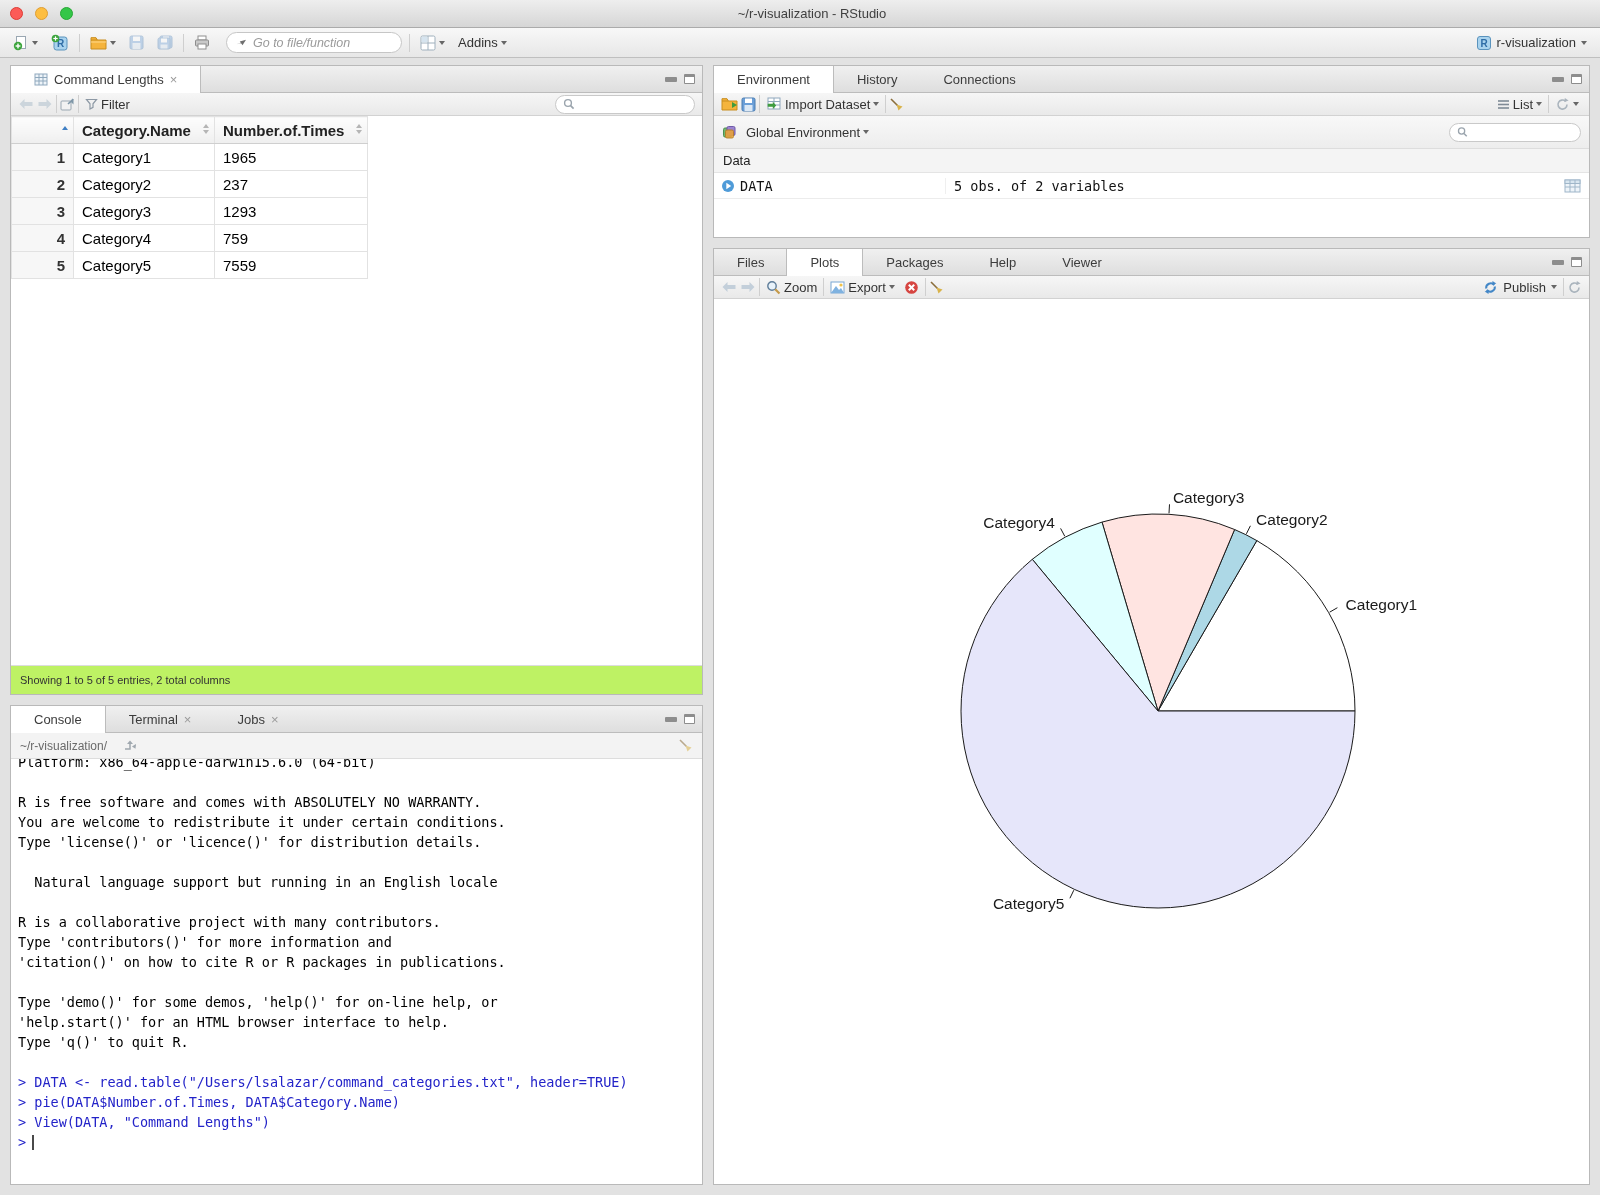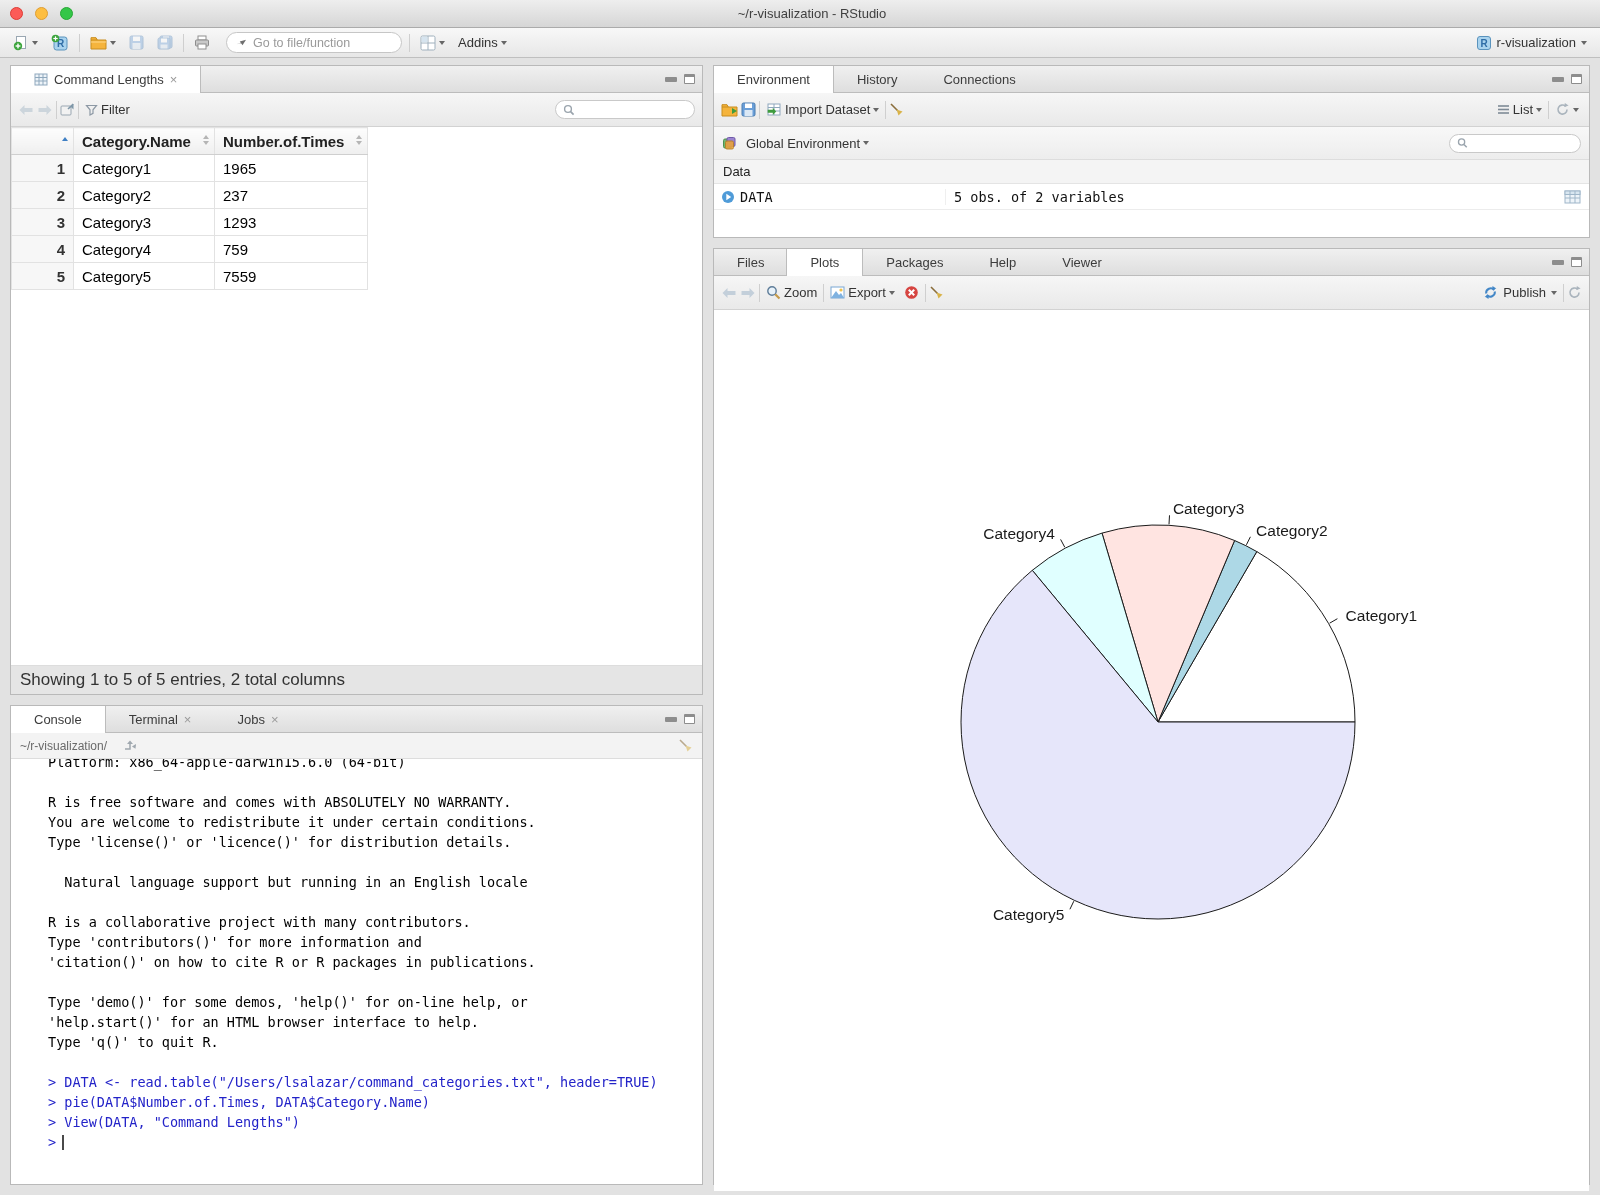--- a/index.html
+++ b/index.html
@@ -16,21 +16,21 @@
   .light.green { background:#34c648; border:1px solid #27a835; }
 
   .main-toolbar { height:30px; background:linear-gradient(#f8f8f8,#e7e7e7); border-bottom:1px solid #bfbfbf;
                   display:flex; align-items:center; padding:0 10px; gap:7px; font-size:13px; color:#333; }
   .tbtn { display:flex; align-items:center; gap:3px; padding:2px 3px; border-radius:3px; }
   .tbtn.disabled { opacity:.38; }
   .caret { width:0; height:0; border-left:3.5px solid transparent; border-right:3.5px solid transparent; border-top:4px solid #666; display:inline-block; }
   .vdiv { width:1px; height:18px; background:#cfcfcf; }
   .goto-box { display:flex; align-items:center; gap:6px; background:#fff; border:1px solid #c6c6c6; border-radius:11px;
               height:21px; width:176px; padding:0 8px; margin-left:6px; }
-  .goto-box input { border:none; outline:none; font-size:12.5px; width:130px; color:#444; background:transparent; font-family:"Liberation Sans",sans-serif;}
+  .goto-box input { border:none; outline:none; font-size:12.5px; width:130px; color:#444; background:transparent; font-family:"Liberation Sans",sans-serif;font-style:italic;}
   .goto-box input::placeholder { color:#9a9a9a; }
   .spacer { flex:1; }
   .proj { display:flex; align-items:center; gap:5px; color:#333; }
 
   
   .pane { position:absolute; background:#fff; border:1px solid #b9b9b9; }
   .pane-viewer  { left:10px;  top:65px;  width:693px; height:630px; }
   .pane-console { left:10px;  top:705px; width:693px; height:480px; }
   .pane-env     { left:713px; top:65px;  width:877px; height:173px; }
   .pane-plots   { left:713px; top:248px; width:877px; height:937px; }
@@ -38,43 +38,43 @@
   .tabbar { height:27px; background:linear-gradient(#f0f0f0,#dedede); border-bottom:1px solid #bcbcbc;
             display:flex; align-items:stretch; position:relative; }
   .tab { display:flex; align-items:center; gap:6px; padding:0 23px; font-size:13px; color:#3c3c3c; }
   .tab.active { background:#fff; border-right:1px solid #bcbcbc; border-left:1px solid #bcbcbc; margin-left:-1px; margin-bottom:-1px; }
   .tab:first-child.active { border-left:none; margin-left:0; }
   .tab .x { color:#9a9a9a; font-size:13px; line-height:1; }
   .winctl { position:absolute; right:7px; top:8px; display:flex; gap:7px; align-items:center; }
   .ic-min { width:12px; height:5px; background:#8d8d8d; border-radius:1px; }
   .ic-max { width:11px; height:10px; border:1.5px solid #8d8d8d; border-top-width:3px; border-radius:1px; background:#fff; }
 
-  .ptoolbar { height:34px; background:linear-gradient(#f6f6f6,#e9e9e9); border-bottom:1px solid #d2d2d2;
+  .ptoolbar { height:23px; background:linear-gradient(#f6f6f6,#e9e9e9); border-bottom:1px solid #d2d2d2;
               display:flex; align-items:center; padding:0 7px; gap:3px; font-size:13px; color:#333; }
   .searchbox { display:flex; align-items:center; gap:5px; background:#fff; border:1px solid #c9c9c9; border-radius:11px;
                height:19px; padding:0 7px; }
   .searchbox input { border:none; outline:none; width:100px; font-size:12px; background:transparent; }
 
   
   .dtable { border-collapse:collapse; font-size:15px; table-layout:fixed; }
   .dtable th, .dtable td { border:1px solid #e2e2e2; height:27px; padding:0 8px; text-align:left; overflow:hidden; white-space:nowrap; }
   .dtable th { background:linear-gradient(#fdfdfd,#efefef); border-bottom:1px solid #cfcfcf; font-weight:bold; color:#222; position:relative; }
   .col-num { width:62px; } .col-name { width:141px; } .col-times { width:153px; }
   .dtable td.c-num { background:#f7f7f7; font-weight:bold; text-align:right; color:#333; }
   .sortpair { position:absolute; right:5px; top:7px; display:flex; flex-direction:column; gap:2px; }
   .tri-up { width:0;height:0;border-left:3.5px solid transparent;border-right:3.5px solid transparent;border-bottom:4px solid #b5b5b5; }
   .tri-dn { width:0;height:0;border-left:3.5px solid transparent;border-right:3.5px solid transparent;border-top:4px solid #b5b5b5; }
   .tri-up.blue { border-bottom-color:#3f7fc4; }
-  .viewer-status { position:absolute; left:0; right:0; bottom:0; height:29px; border-top:1px solid #ddd; background:#e5e5e5;
-                   display:flex; align-items:center; padding:0 9px; font-size:17px; color:#333; }
+  .viewer-status { position:absolute; left:0; right:0; bottom:0; height:29px; border-top:1px solid #ddd; background:#bef264;
+                   display:flex; align-items:center; padding:0 9px; font-size:11px; color:#333; }
 
   
   .console-deco { height:26px; background:#f3f3f3; border-bottom:1px solid #ddd; display:flex; align-items:center;
                   padding:0 9px; gap:17px; font-size:12px; color:#6a6a6a; }
-  .console-body { height:425px; overflow:hidden; padding:2px 0 0 25px;margin-left:12px; }
+  .console-body { height:425px; overflow:hidden; padding:2px 0 0 7px; }
   .console-text { font-family:"DejaVu Sans Mono", monospace; font-size:13.5px; line-height:20px; color:#000; margin-top:-9px; }
   .cline { white-space:pre; }
   .cline.cmd { color:#2323c8; }
   .prompt-line { font-family:"DejaVu Sans Mono", monospace; font-size:13.5px; line-height:20px; color:#2323c8; display:flex; align-items:center; }
   .cursor { width:2px; height:15px; background:#4a4a4a; margin-left:6px; }
 
   
   .scopebar { height:27px; background:linear-gradient(#f8f8f8,#ededed); border-bottom:1px solid #ddd;
               display:flex; align-items:center; gap:6px; padding:16px 8px; font-size:13px; color:#333; }
   .env-section { height:24px; background:#f4f4f4; border-bottom:1px solid #e4e4e4; display:flex; align-items:center;

